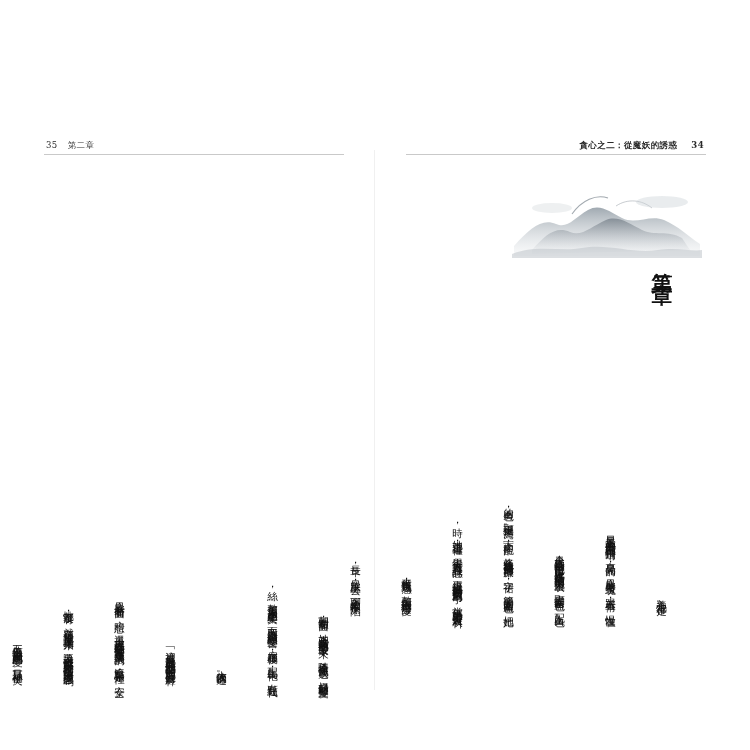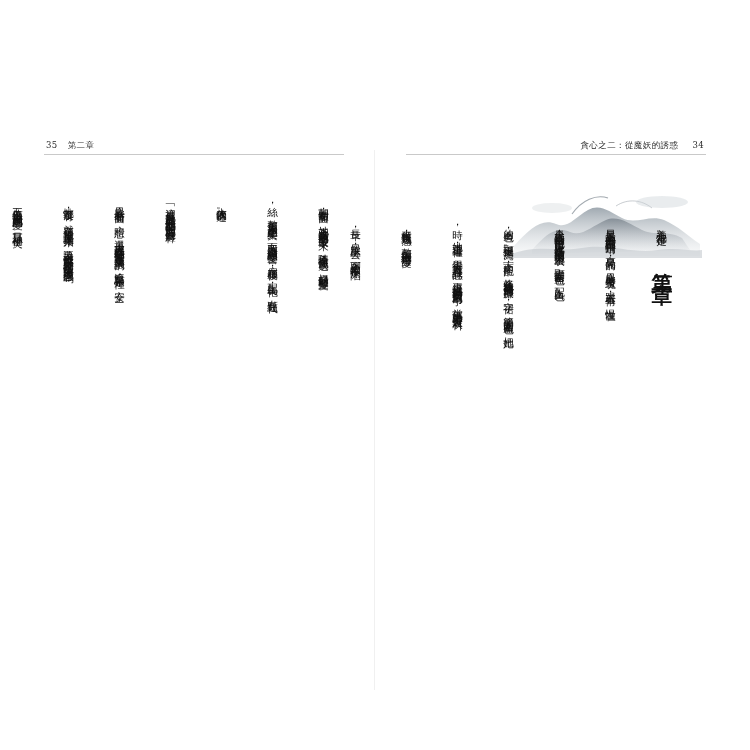--- a/index.html
+++ b/index.html
@@ -13,20 +13,21 @@
     overflow: hidden;
     font-family: "DejaVu Serif", "Liberation Serif", serif;
     color: #1a1a1a;
   }
 
   .spread {
     position: relative;
     width: 750px;
     height: 750px;
     background: #ffffff;
+    text-align: right;
   }
 
   
   .page-area {
     position: absolute;
     left: 40px;
     top: 140px;
     width: 670px;
     height: 560px;
   }
@@ -52,20 +53,21 @@
     margin-right: 10px;
   }
   .head-right {
     position: absolute;
     right: 6px;
     top: 0;
     font-size: 8.5px;
     letter-spacing: 0.4px;
     color: #2a2a2a;
     white-space: nowrap;
+    font-weight: bold;
   }
   .head-right .folio {
     margin-left: 14px;
   }
 
   .rule {
     position: absolute;
     top: 14px;
     height: 1px;
     background: #c9c9c9;

